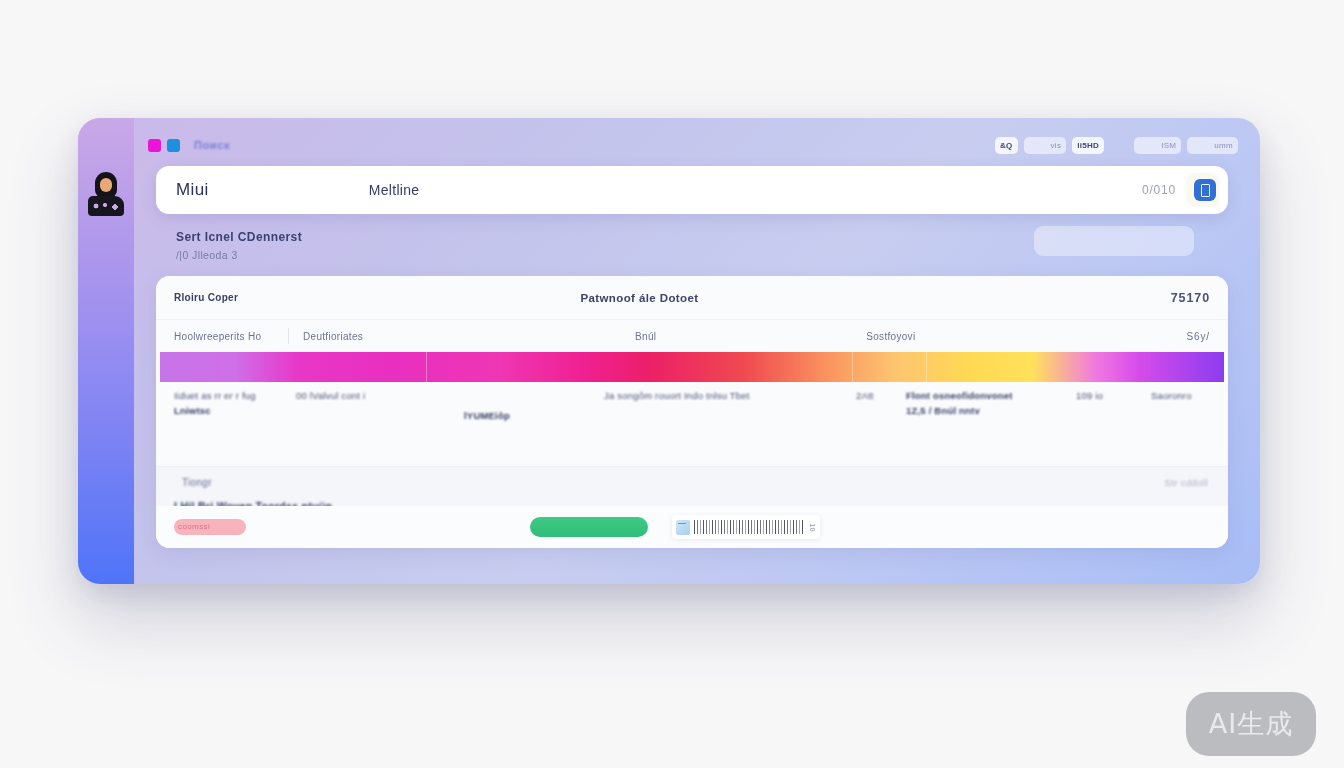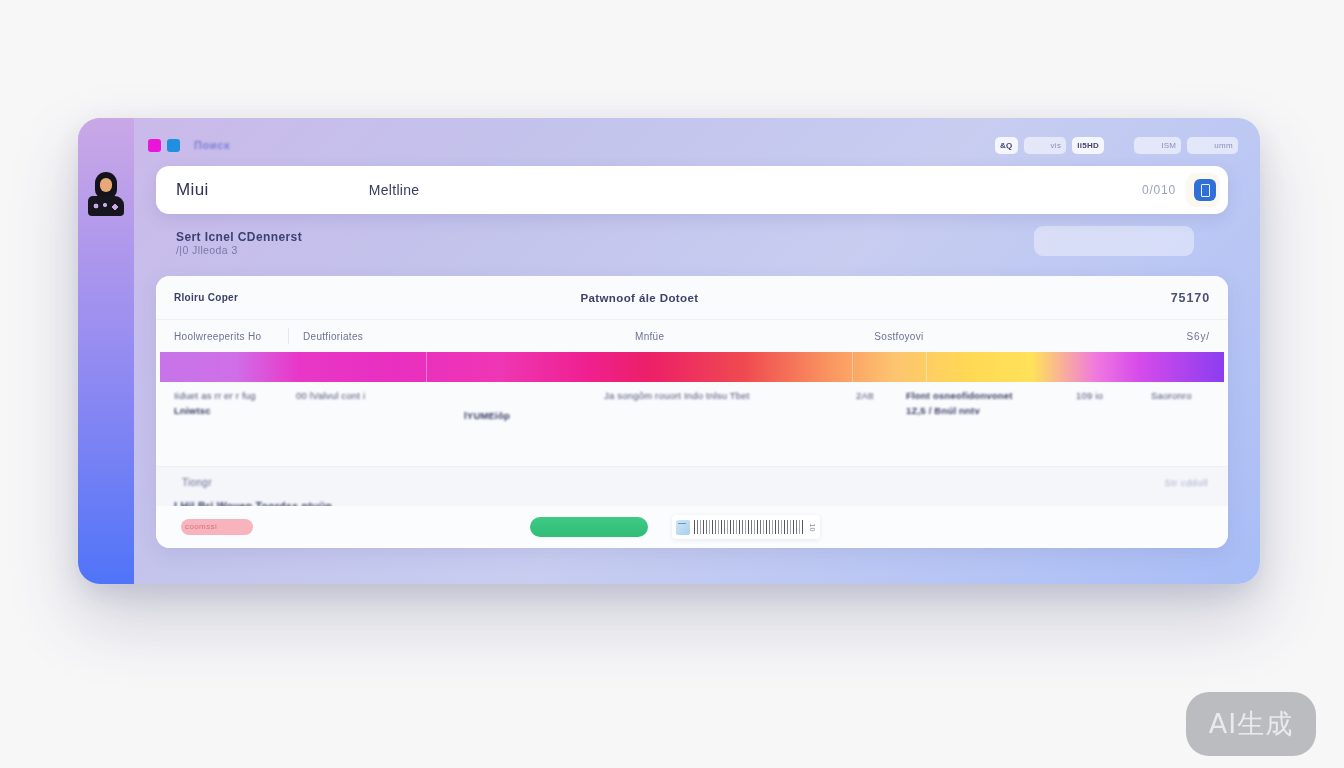--- a/index.html
+++ b/index.html
@@ -177,20 +177,21 @@
     z-index: 3;
   }
   #subhead-title {
     font-size: 12px;
     font-weight: 600;
     color: #3b4272;
     letter-spacing: 0.4px;
     filter: blur(0.7px);
   }
   #subhead-meta {
+    margin-top: 5px;
     font-size: 10.5px;
     color: #767ca8;
     letter-spacing: 0.4px;
     filter: blur(0.75px);
   }
   #subhead-pill {
     position: absolute;
     left: 900px; top: 108px;
     width: 160px; height: 30px;
     border-radius: 9px;
@@ -350,21 +351,20 @@
     display: flex;
     align-items: center;
     padding: 0 18px;
   }
   #pink-pill {
     width: 72px; height: 16px;
     border-radius: 8px;
     background: #f7b4bd;
     position: relative;
     filter: blur(0.6px);
-    margin-left: 7px;
   }
   #pink-pill-text {
     position: absolute; left: 4px; top: 3px;
     font-size: 8px; color: #d9717f; letter-spacing: 0.4px;
   }
   #green-pill {
     position: absolute;
     left: 374px;
     width: 118px; height: 20px;
     border-radius: 10px;
@@ -472,21 +472,21 @@
       <div id="sumrow">
         <div id="sum-left">Rloiru Coper</div>
         <div id="sum-mid">Patwnoof ále Dotoet</div>
         <div id="sum-right">75170</div>
       </div>
 
       <div id="colrow">
         <div class="col-h c1">Hoolwreeperits Ho</div>
         <div class="col-div"></div>
         <div class="col-h c2">Deutfioriates</div>
-        <div class="col-h c3">Mnfüe</div>
+        <div class="col-h c3">Bnúl</div>
         <div class="col-h c4">Sostfoyovi</div>
         <div class="col-h c5">S6y/</div>
       </div>
 
       <div id="gradbar">
         <div class="tick" style="left:25%"></div>
         <div class="tick" style="left:65%"></div>
         <div class="tick" style="left:72%"></div>
       </div>
 

